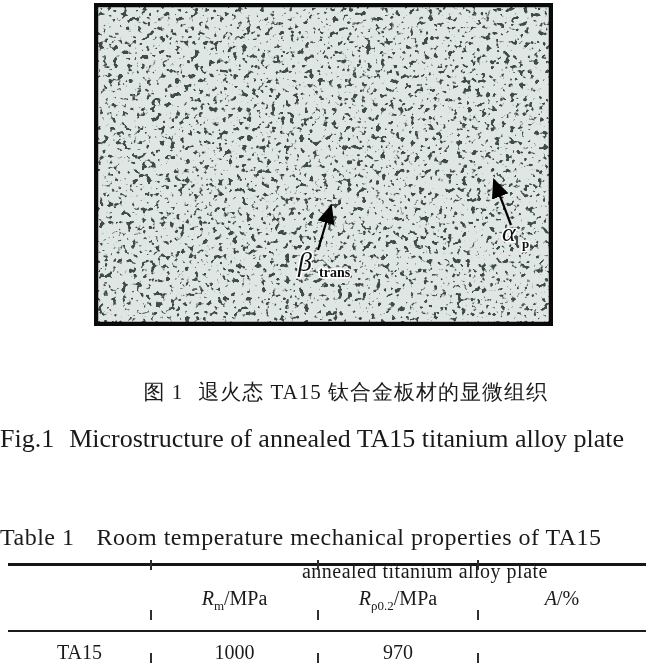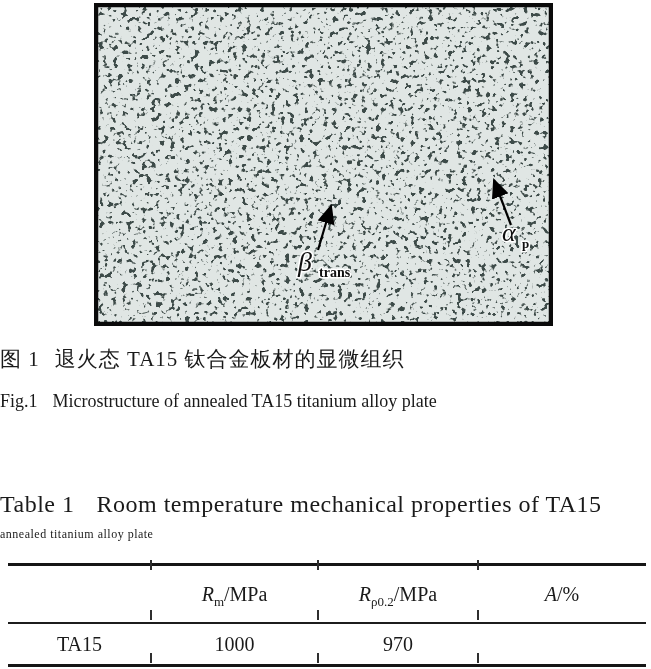--- a/index.html
+++ b/index.html
@@ -22,46 +22,46 @@
   .halo {
     paint-order: stroke;
     stroke: #ffffff; stroke-width: 3px; stroke-linejoin: round;
     fill: #101010;
     font-family: "Liberation Serif", "DejaVu Serif", serif;
   }
 
   
   .cap {
     position: absolute; left: 0; width: 548px;
-    text-align: left; white-space: nowrap;
+    text-align: right; white-space: nowrap; margin-top: 33px;
   }
   .cap-num { margin-right: 15px; }
   .fig-cap-zh { top: 345px; font-size: 21px; letter-spacing: 1px; }
-  .fig-cap-en { top: 391px; font-size: 18px; }
+  .fig-cap-en { top: 391px; font-size: 26px; }
   .tab-cap-zh {
     top: 444px; font-size: 22px; font-weight: bold;
     font-family: "Liberation Sans", "DejaVu Sans", sans-serif;
     letter-spacing: 1px;
   }
   .tab-cap-en1 { top: 491px; font-size: 24px; letter-spacing: 0.5px; }
   .tab-cap-en1 .cap-num { margin-right: 22px; }
-  .tab-cap-en2 { top: 527px; font-size: 12px; letter-spacing: 0.5px; }
+  .tab-cap-en2 { top: 527px; font-size: 20px; letter-spacing: 0.5px; }
 
   
   .props-table {
     position: absolute; left: 8px; top: 563px; width: 638px;
   }
   .rule-thick { height: 3px; background: #161616; }
   .rule-thin  { height: 2px; background: #1c1c1c; }
   .trow {
     display: grid;
     grid-template-columns: 143px 167px 160px 168px;
     align-items: center; text-align: center;
   }
-  .trow.header { height: 56px; font-size: 20px; }
+  .trow.header { height: 64px; font-size: 20px; }
   .trow.data   { height: 40px; font-size: 20px; }
   .cell .var { font-style: italic; }
   .cell sub { font-size: 13px; line-height: 0; }
   .tick {
     position: absolute; width: 2px; height: 10px; background: #2f2f2f;
   }
   .tick.c1 { left: 142px; } .tick.c2 { left: 309px; } .tick.c3 { left: 469px; }
   .tick.r1 { top: -3.5px; } .tick.r2 { top: 47px; }  .tick.r3 { top: 89.5px; }
 </style>
 </head>

